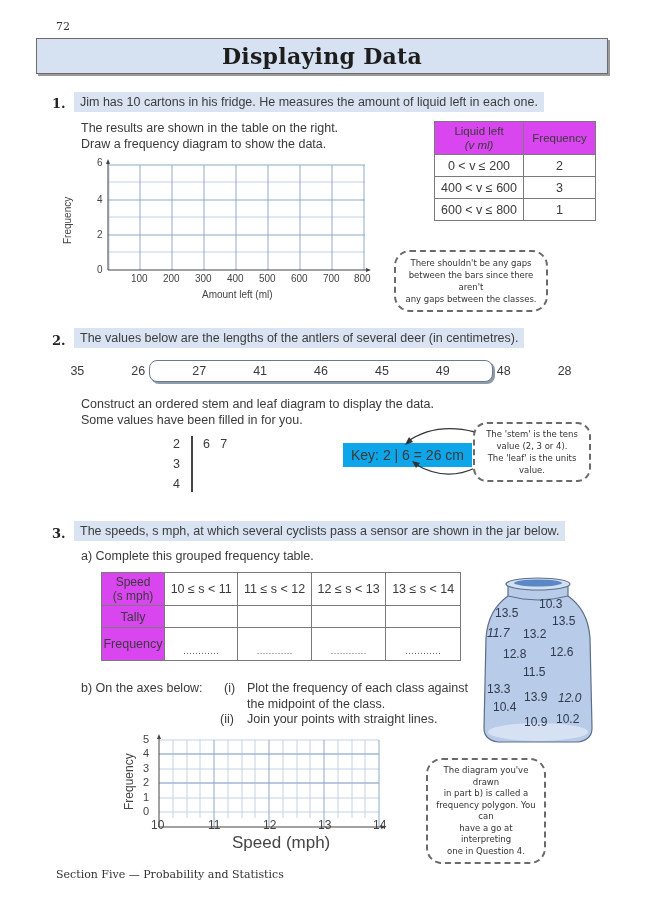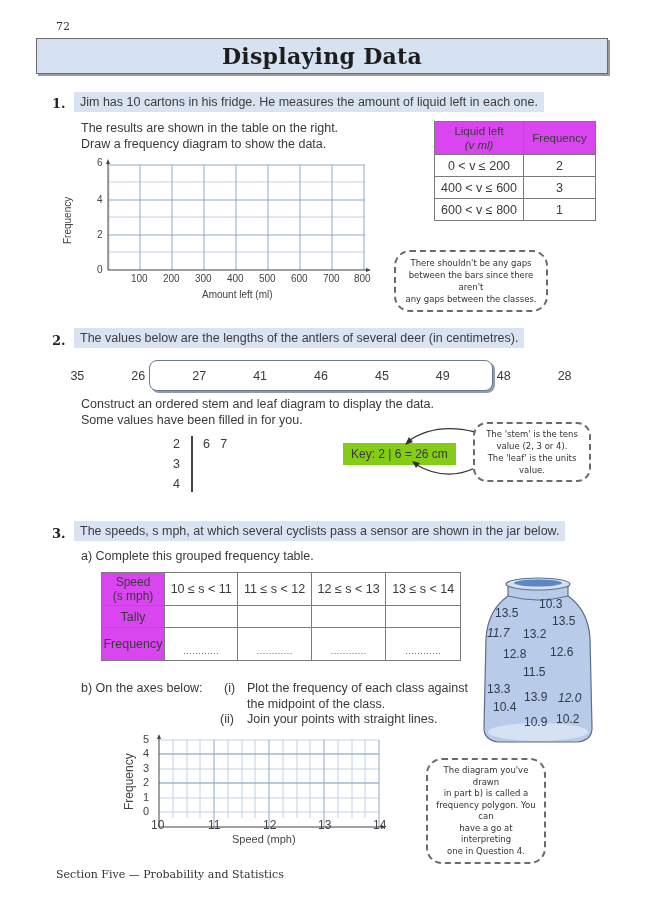--- a/index.html
+++ b/index.html
@@ -12,21 +12,21 @@
   .q-num { font-family: "DejaVu Serif", serif; font-weight: bold; font-size: 13px; color: #222; }
   .q-band { background: #d9e3f2; padding: 3px 6px; font-size: 12.5px; color: #3c3c3c; white-space: nowrap; }
   .body-text { font-size: 12.5px; color: #3a3a3a; line-height: 16px; white-space: nowrap; }
   table.grid { border-collapse: collapse; font-size: 12.5px; color: #3a3a3a; }
   table.grid td { border: 1px solid #7a7a7a; text-align: center; }
   .hdr { background: #d946ef; }
   .bubble { border: 2px dashed #6a6a6a; border-radius: 16px; text-align: center; font-family: "DejaVu Sans", sans-serif; font-size: 8.5px; line-height: 12px; color: #333; padding: 5px 8px; background: #fff; }
   .values-box { border: 1.5px solid #6c7b8c; border-radius: 8px; box-shadow: 2px 2px 0 #8e9bab; display: flex; justify-content: center; gap: 0; align-items: center; background: #fff; }
   .values-box span { display: inline-block; width: 33px; text-align: center; font-size: 12.5px; color: #3a3a3a; }
   .stem-col { text-align: right; font-size: 12.5px; line-height: 20px; }
-  .key-box { background: #84cc16; padding: 4px 8px; font-size: 12px; white-space: nowrap; }
+  .key-box { background: #0ea5e9; padding: 4px 8px; font-size: 14px; white-space: nowrap; }
   .axis-label { font-size: 10px; color: #444; }
   .dots { color: #555; font-size: 9px; letter-spacing: 0.5px; }
   .footer { left: 56px; top: 868px; font-family: "DejaVu Serif", serif; font-size: 11px; color: #333; }
   .jar-num { position: absolute; font-size: 12px; color: #2f3a4a; }
 </style>
 </head>
 <body>
 
 <div class="abs page-number">72</div>
 <div class="abs title-bar">
@@ -105,21 +105,21 @@
   </table>
 
 <div class="abs bubble" style="left:394px; top:250px; width:154px;">
   <div>There shouldn't be any gaps</div>
   <div>between the bars since there aren't</div>
   <div>any gaps between the classes.</div>
 </div>
 
 <div class="abs q-num" style="left:52px; top:333px;">2.</div>
 <div class="abs q-band" style="left:74px; top:328px;">The values below are the lengths of the antlers of several deer (in centimetres).</div>
-<div class="abs values-box" style="left:149px; top:360px; width:344px; height:31px;gap:47px;">
+<div class="abs values-box" style="left:149px; top:360px; width:344px; height:22px;gap:47px;">
   <span>35</span>
   <span>26</span>
   <span>27</span>
   <span>41</span>
   <span>46</span>
   <span>45</span>
   <span>49</span>
   <span>48</span>
   <span>28</span>
 </div>
@@ -254,21 +254,21 @@
 <div class="abs axis-label" style="left:143px; top:762px; font-size:11px;">3</div>
 <div class="abs axis-label" style="left:143px; top:776px; font-size:11px;">2</div>
 <div class="abs axis-label" style="left:143px; top:791px; font-size:11px;">1</div>
 <div class="abs axis-label" style="left:143px; top:805px; font-size:11px;">0</div>
 <div class="abs axis-label" style="left:122px; top:810px; font-size:12px; transform:rotate(-90deg); transform-origin:left top;">Frequency</div>
 <div class="abs axis-label" style="left:151px; top:818px; font-size:12px;">10</div>
 <div class="abs axis-label" style="left:208px; top:818px; font-size:12px;">11</div>
 <div class="abs axis-label" style="left:263px; top:818px; font-size:12px;">12</div>
 <div class="abs axis-label" style="left:318px; top:818px; font-size:12px;">13</div>
 <div class="abs axis-label" style="left:373px; top:818px; font-size:12px;">14</div>
-<div class="abs axis-label" style="left:232px; top:833px; font-size:11px;">Speed (mph)</div>
+<div class="abs axis-label" style="left:232px; top:833px; font-size:17px;">Speed (mph)</div>
 
 <div class="abs bubble" style="left:426px; top:758px; width:120px; padding:5px 6px; line-height:11.5px;">
   <div>The diagram you've drawn</div>
   <div>in part b) is called a</div>
   <div>frequency polygon.  You can</div>
   <div>have a go at interpreting</div>
   <div>one in Question 4.</div>
 </div>
 
 <div class="abs footer">Section Five — Probability and Statistics</div>

